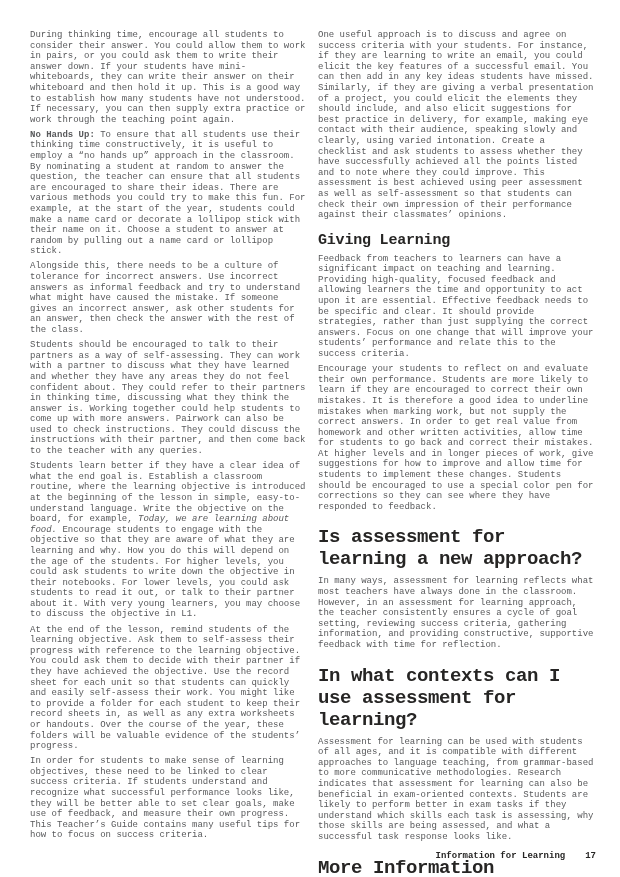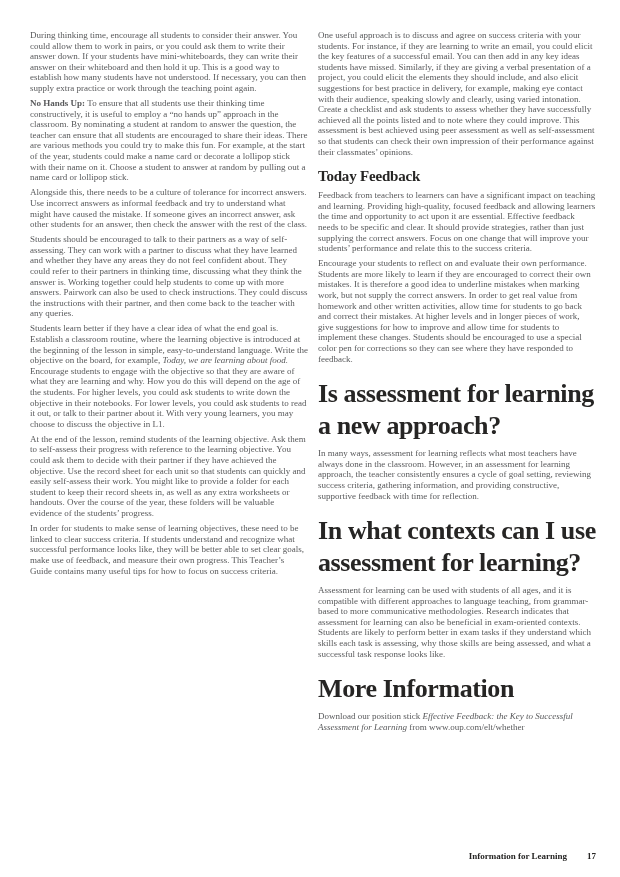--- a/index.html
+++ b/index.html
@@ -6,21 +6,21 @@
     margin: 0;
     padding: 0;
     background: #ffffff;
   }
   .page {
     position: relative;
     width: 620px;
     height: 877px;
     background: #ffffff;
     overflow: hidden;
-    font-family: Liberation Serif, serif;
+    font-family: Liberation Mono, monospace;
     border-radius: 30px;
     -webkit-font-smoothing: antialiased;
   }
   .columns {
     display: flex;
     box-sizing: border-box;
     padding: 30px 23px 0 30px;
     gap: 10px;
   }
   .col {
@@ -37,22 +37,22 @@
   h3.section-heading {
     margin: 11px 0 5px 0;
     font-size: 15px;
     line-height: 17px;
     font-weight: bold;
     letter-spacing: -0.2px;
     color: var(--heading-color, #262524);
   }
   h2.question-heading {
     margin: 14px 0 6px 0;
-    font-size: 26px;
-    line-height: 32px;
+    font-size: 19px;
+    line-height: 22px;
     font-weight: bold;
     letter-spacing: -0.4px;
     color: var(--heading-color, #262524);
   }
   .col > :first-child {
     margin-top: 0;
   }
   .b { font-weight: bold; text-align: right; }
   .i { font-style: italic; }
   .footer {
@@ -77,21 +77,21 @@
         <p class="para"><span>During thinking time, encourage all students to consider their answer. You could allow them to work in pairs, or you could ask them to write their answer down. If your students have mini-whiteboards, they can write their answer on their whiteboard and then hold it up. This is a good way to establish how many students have not understood. If necessary, you can then supply extra practice or work through the teaching point again.</span></p>
         <p class="para"><span class="b">No Hands Up: </span><span>To ensure that all students use their thinking time constructively, it is useful to employ a “no hands up” approach in the classroom. By nominating a student at random to answer the question, the teacher can ensure that all students are encouraged to share their ideas. There are various methods you could try to make this fun. For example, at the start of the year, students could make a name card or decorate a lollipop stick with their name on it. Choose a student to answer at random by pulling out a name card or lollipop stick.</span></p>
         <p class="para"><span>Alongside this, there needs to be a culture of tolerance for incorrect answers. Use incorrect answers as informal feedback and try to understand what might have caused the mistake. If someone gives an incorrect answer, ask other students for an answer, then check the answer with the rest of the class.</span></p>
         <p class="para"><span>Students should be encouraged to talk to their partners as a way of self-assessing. They can work with a partner to discuss what they have learned and whether they have any areas they do not feel confident about. They could refer to their partners in thinking time, discussing what they think the answer is. Working together could help students to come up with more answers. Pairwork can also be used to check instructions. They could discuss the instructions with their partner, and then come back to the teacher with any queries.</span></p>
         <p class="para"><span>Students learn better if they have a clear idea of what the end goal is. Establish a classroom routine, where the learning objective is introduced at the beginning of the lesson in simple, easy-to-understand language. Write the objective on the board, for example, </span><span class="i">Today, we are learning about food.</span><span> Encourage students to engage with the objective so that they are aware of what they are learning and why. How you do this will depend on the age of the students. For higher levels, you could ask students to write down the objective in their notebooks. For lower levels, you could ask students to read it out, or talk to their partner about it. With very young learners, you may choose to discuss the objective in L1.</span></p>
         <p class="para"><span>At the end of the lesson, remind students of the learning objective. Ask them to self-assess their progress with reference to the learning objective. You could ask them to decide with their partner if they have achieved the objective. Use the record sheet for each unit so that students can quickly and easily self-assess their work. You might like to provide a folder for each student to keep their record sheets in, as well as any extra worksheets or handouts. Over the course of the year, these folders will be valuable evidence of the students’ progress.</span></p>
         <p class="para"><span>In order for students to make sense of learning objectives, these need to be linked to clear success criteria. If students understand and recognize what successful performance looks like, they will be better able to set clear goals, make use of feedback, and measure their own progress. This Teacher’s Guide contains many useful tips for how to focus on success criteria.</span></p>
       </div>
     <div class="col" id="col-right">
         <p class="para"><span>One useful approach is to discuss and agree on success criteria with your students. For instance, if they are learning to write an email, you could elicit the key features of a successful email. You can then add in any key ideas students have missed. Similarly, if they are giving a verbal presentation of a project, you could elicit the elements they should include, and also elicit suggestions for best practice in delivery, for example, making eye contact with their audience, speaking slowly and clearly, using varied intonation. Create a checklist and ask students to assess whether they have successfully achieved all the points listed and to note where they could improve. This assessment is best achieved using peer assessment as well as self-assessment so that students can check their own impression of their performance against their classmates’ opinions.</span></p>
-        <h3 class="section-heading">Today Feedback</h3>
+        <h3 class="section-heading">Giving Learning</h3>
         <p class="para"><span>Feedback from teachers to learners can have a significant impact on teaching and learning. Providing high-quality, focused feedback and allowing learners the time and opportunity to act upon it are essential. Effective feedback needs to be specific and clear. It should provide strategies, rather than just supplying the correct answers. Focus on one change that will improve your students’ performance and relate this to the success criteria.</span></p>
         <p class="para"><span>Encourage your students to reflect on and evaluate their own performance. Students are more likely to learn if they are encouraged to correct their own mistakes. It is therefore a good idea to underline mistakes when marking work, but not supply the correct answers. In order to get real value from homework and other written activities, allow time for students to go back and correct their mistakes. At higher levels and in longer pieces of work, give suggestions for how to improve and allow time for students to implement these changes. Students should be encouraged to use a special color pen for corrections so they can see where they have responded to feedback.</span></p>
         <h2 class="question-heading">Is assessment for learning a new approach?</h2>
         <p class="para"><span>In many ways, assessment for learning reflects what most teachers have always done in the classroom. However, in an assessment for learning approach, the teacher consistently ensures a cycle of goal setting, reviewing success criteria, gathering information, and providing constructive, supportive feedback with time for reflection.</span></p>
         <h2 class="question-heading">In what contexts can I use assessment for learning?</h2>
         <p class="para"><span>Assessment for learning can be used with students of all ages, and it is compatible with different approaches to language teaching, from grammar-based to more communicative methodologies. Research indicates that assessment for learning can also be beneficial in exam-oriented contexts. Students are likely to perform better in exam tasks if they understand which skills each task is assessing, why those skills are being assessed, and what a successful task response looks like.</span></p>
         <h2 class="question-heading">More Information</h2>
         <p class="para"><span>Download our position stick </span><span class="i">Effective Feedback: the Key to Successful Assessment for Learning</span><span> from www.oup.com/elt/whether</span></p>
       </div>
   </div>

